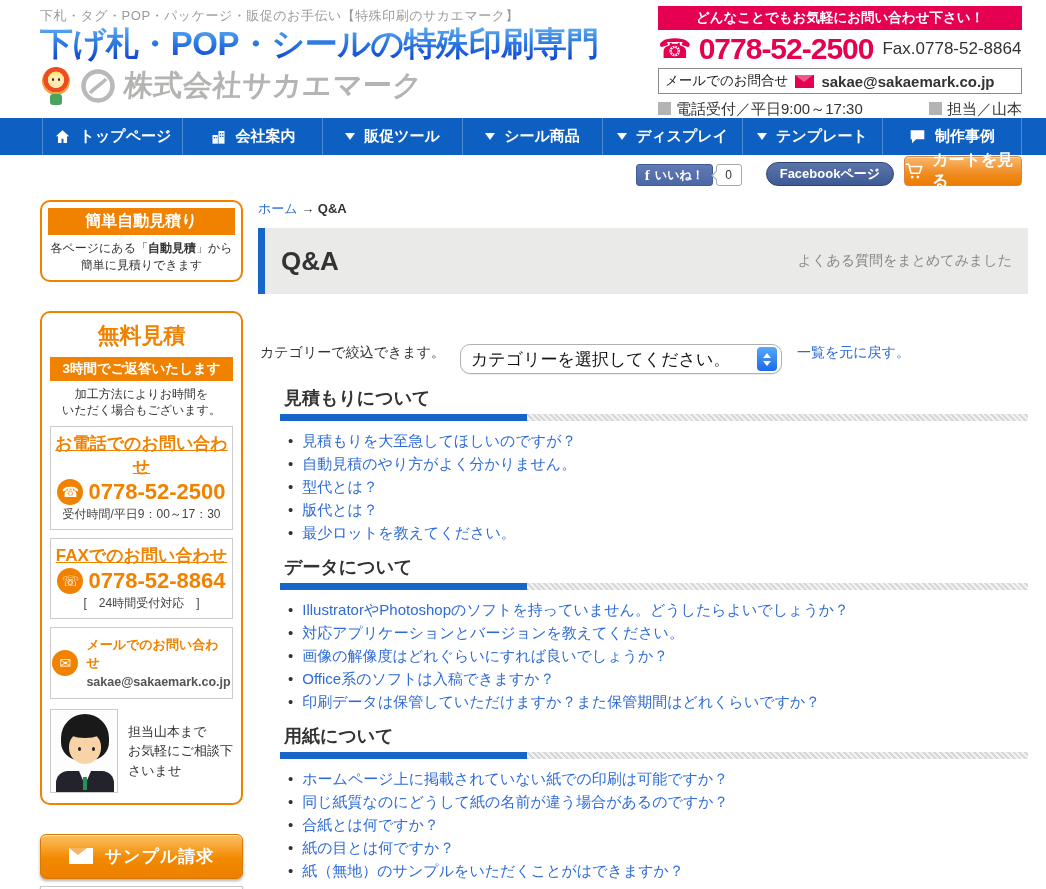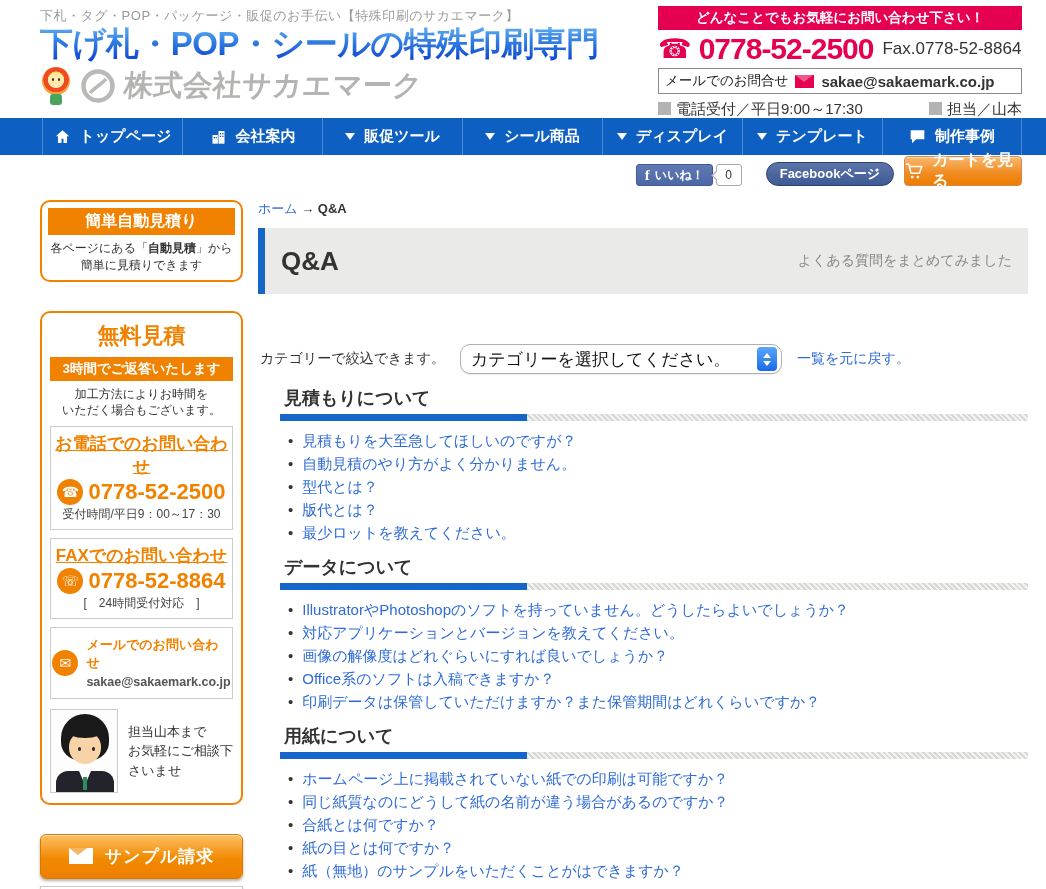--- a/index.html
+++ b/index.html
@@ -75,21 +75,21 @@
   .breadcrumb a { color:#2e6bd6; }
   .crumb-cur { font-weight:bold; }
 
   
   .main { position:absolute; left:258px; top:228px; width:770px; }
   .titlebar { height:66px; background:#eaeae9; border-left:7px solid #1566c8;
     display:flex; justify-content:space-between; align-items:center; padding:0 16px; }
   .page-title { font-size:26px; font-weight:bold; color:#333; }
   .page-subtitle { font-size:14px; color:#888; }
 
-  .filter-row { margin:50px 0 0 2px; display:flex; align-items:center; gap:15px; }
+  .filter-row { margin:50px 0 0 2px; display:flex; align-items:flex-start; gap:15px; }
   .filter-label { font-size:14px; color:#333; }
   .select { width:322px; height:30px; border:1px solid #b0b0b0; border-radius:10px; background:#fff;
     display:flex; align-items:center; justify-content:space-between; padding:0 4px 0 10px;
     font-size:17px; color:#111; box-shadow:0 1px 1px rgba(0,0,0,.08); cursor:pointer; }
   .stepper { width:20px; height:24px; border-radius:4px; background:linear-gradient(#58a8fb,#1a6ae8);
     display:flex; flex-direction:column; align-items:center; justify-content:center; gap:3px; }
   .st-up { width:0;height:0;border-left:4px solid transparent;border-right:4px solid transparent;border-bottom:5px solid #fff; }
   .st-dn { width:0;height:0;border-left:4px solid transparent;border-right:4px solid transparent;border-top:5px solid #fff; }
   .reset-link { font-size:14px; color:#2e6bd6; }
 

